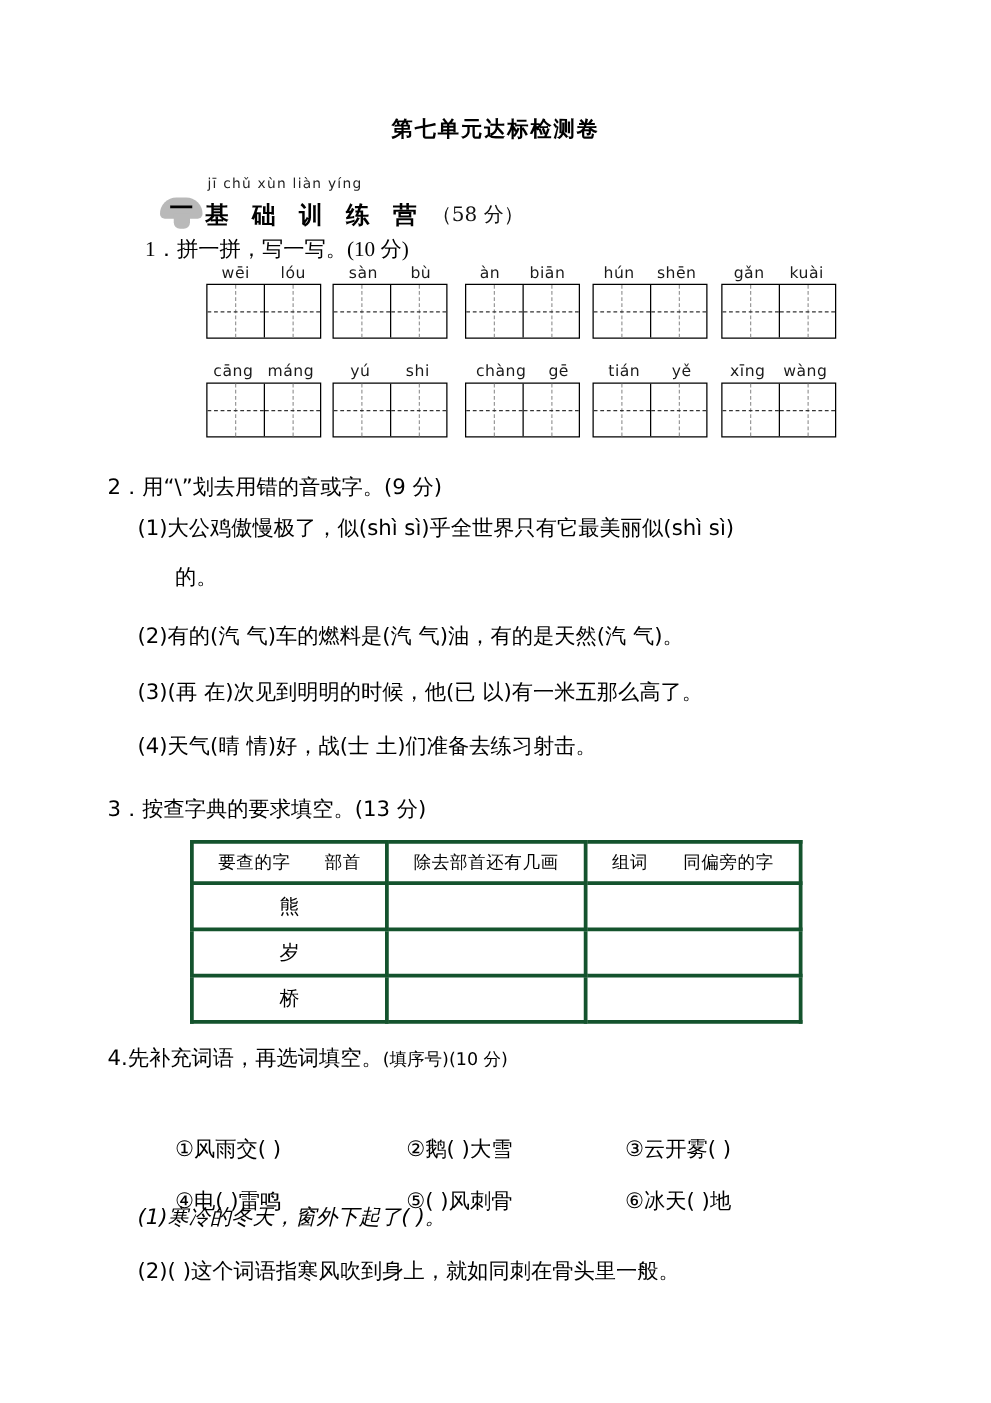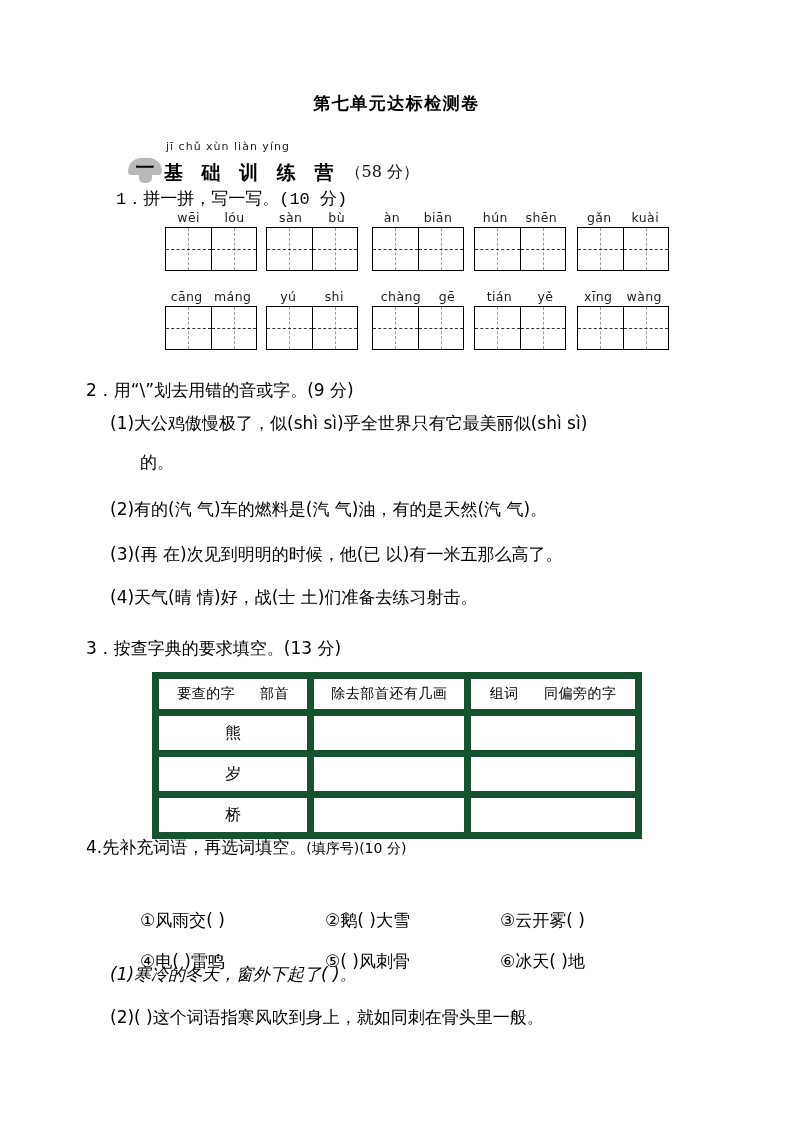--- a/index.html
+++ b/index.html
@@ -101,21 +101,21 @@
 
   
   .q {
     position: absolute;
     font-size: 17px;
     line-height: 24px;
     color: #000;
     white-space: nowrap;
   }
   .q-num {
-    font-family: Liberation Mono, monospace;
+    font-family: Liberation Serif, serif;
   }
   .small-note {
     font-size: 14px;
   }
 
   
   .grid-row {
     position: absolute;
     left: 0;
     width: 793px;
@@ -173,21 +173,21 @@
   .dict-table {
     position: absolute;
     left: 152px;
     top: 672px;
     width: 490px;
     border-collapse: collapse;
     font-size: 14px;
     color: #000;
   }
   .dict-table th, .dict-table td {
-    border: 7px solid #14532d;
+    border: 3px solid #14532d;
     padding: 0;
     text-align: center;
     vertical-align: middle;
   }
   .dict-table thead th {
     height: 30px;
     font-weight: normal;
     font-size: 14px;
     letter-spacing: 0.5px;
   }

